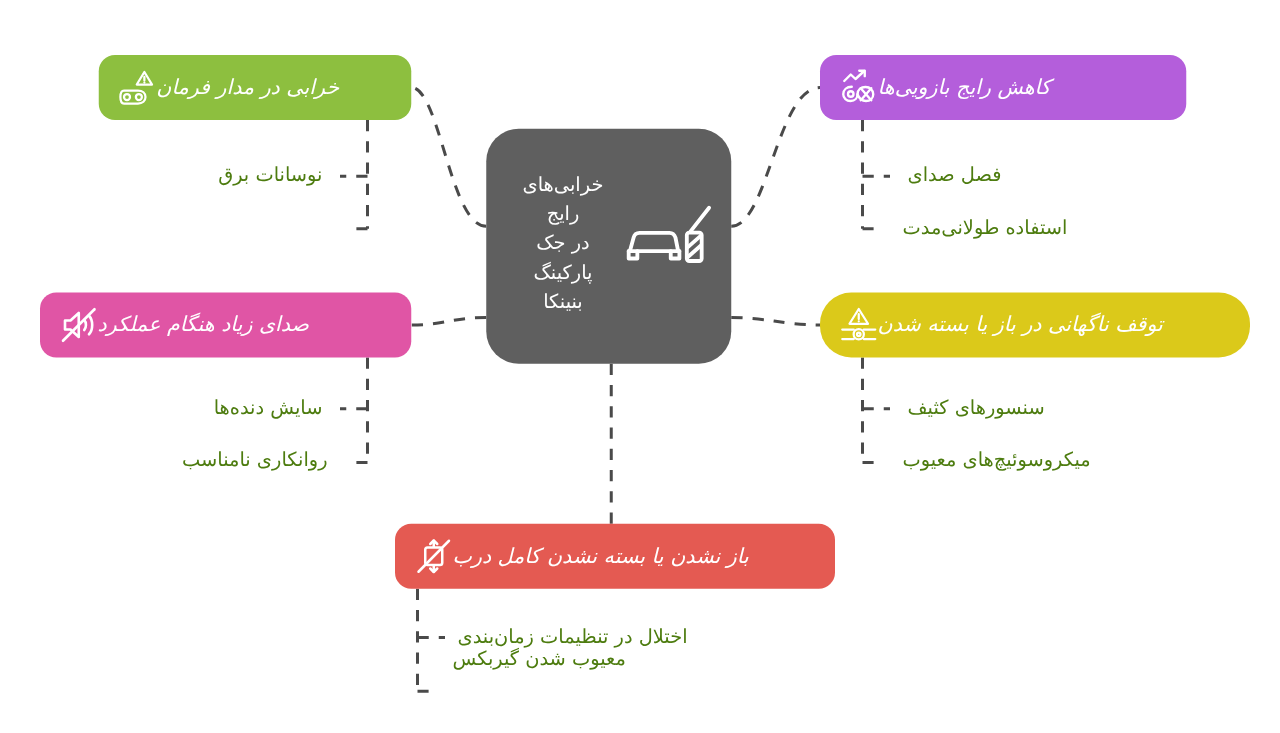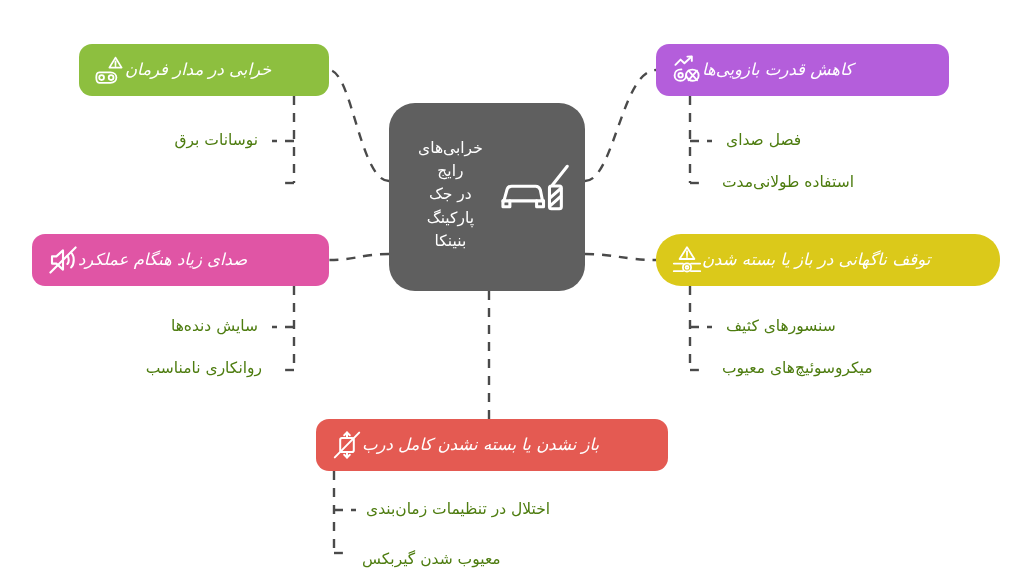--- a/index.html
+++ b/index.html
@@ -185,21 +185,21 @@
   <div class="topic" id="topic-1" style="background: rgb(180, 94, 219);">
     <svg class="topic-icon" viewBox="0 0 30 30" xmlns="http://www.w3.org/2000/svg" fill="none" stroke="#ffffff" stroke-width="1.9" stroke-linecap="round" stroke-linejoin="round">
       <path d="M3.4 9.8 L8.6 4.6 L12.4 8.2 L19.4 1.8"></path>
       <path d="M15.4 1.6 L19.8 1.5 L19.8 5.9"></path>
       <path d="M9.4 14.4 C5.4 14.4 2.6 16.8 2.6 20.4 C2.6 23.6 5.2 25.8 8.4 25.8 C12 25.8 14 23.2 14 20.4"></path>
       <circle cx="8.6" cy="20.2" r="2.2"></circle>
       <path d="M14 20.4 C14 16.8 16.8 14.6 20.4 14.6 C24 14.6 26.6 17 26.6 20.4 C26.6 23.6 24.2 25.8 20.8 25.8 C17.4 25.8 15.2 23.6 14 20.4 Z"></path>
       <path d="M16.6 15.6 L25 25.2"></path>
       <path d="M25 15.6 L16.6 25.2"></path>
     </svg>
-    <span class="topic-label">کاهش قدرت بازویی‌ها</span>
+    <span class="topic-label">کاهش رایج بازویی‌ها</span>
   </div>
   <div class="subitem sub-left" style="left:726px; top:133px; width:290px;">فصل صدای</div>
   <div class="subitem sub-left" style="left:722px; top:175px; width:296px;">استفاده طولانی‌مدت</div>
 
   <div class="topic" id="topic-2" style="background: rgb(224, 85, 165);">
     <svg class="topic-icon" viewBox="0 0 30 30" xmlns="http://www.w3.org/2000/svg" fill="none" stroke="#ffffff" stroke-width="2.1" stroke-linecap="round" stroke-linejoin="round">
       <path d="M4.0 11.4 L8.4 11.4 L15.0 5.4 L15.0 24.6 L8.4 18.6 L4.0 18.6 Z"></path>
       <path d="M19.4 11.0 C21.2 12.8 21.2 17.2 19.4 19.0"></path>
       <path d="M23.2 7.6 C26.6 11.2 26.6 18.8 23.2 22.4"></path>
       <path d="M27.6 2.4 L2.4 27.6"></path>
@@ -231,15 +231,15 @@
       <rect x="8.2" y="8.0" width="13.6" height="14.0" rx="1.8"></rect>
       <path d="M15 7.2 L15 2.6"></path>
       <path d="M12.2 5.2 L15 2.4 L17.8 5.2"></path>
       <path d="M15 22.8 L15 27.4"></path>
       <path d="M12.2 24.8 L15 27.6 L17.8 24.8"></path>
       <path d="M27.2 2.6 L2.8 27.4"></path>
     </svg>
     <span class="topic-label">باز نشدن یا بسته نشدن کامل درب</span>
   </div>
   <div class="subitem sub-left" style="left:366px; top:502px; width:300px;">اختلال در تنظیمات زمان‌بندی</div>
-  <div class="subitem sub-left" style="left:362px; top:552px; width:304px;">معیوب شدن گیربکس</div>
+  <div class="subitem sub-left" style="left:362px; top:520px; width:304px;">معیوب شدن گیربکس</div>
 
 </div>
 
 </body></html>

